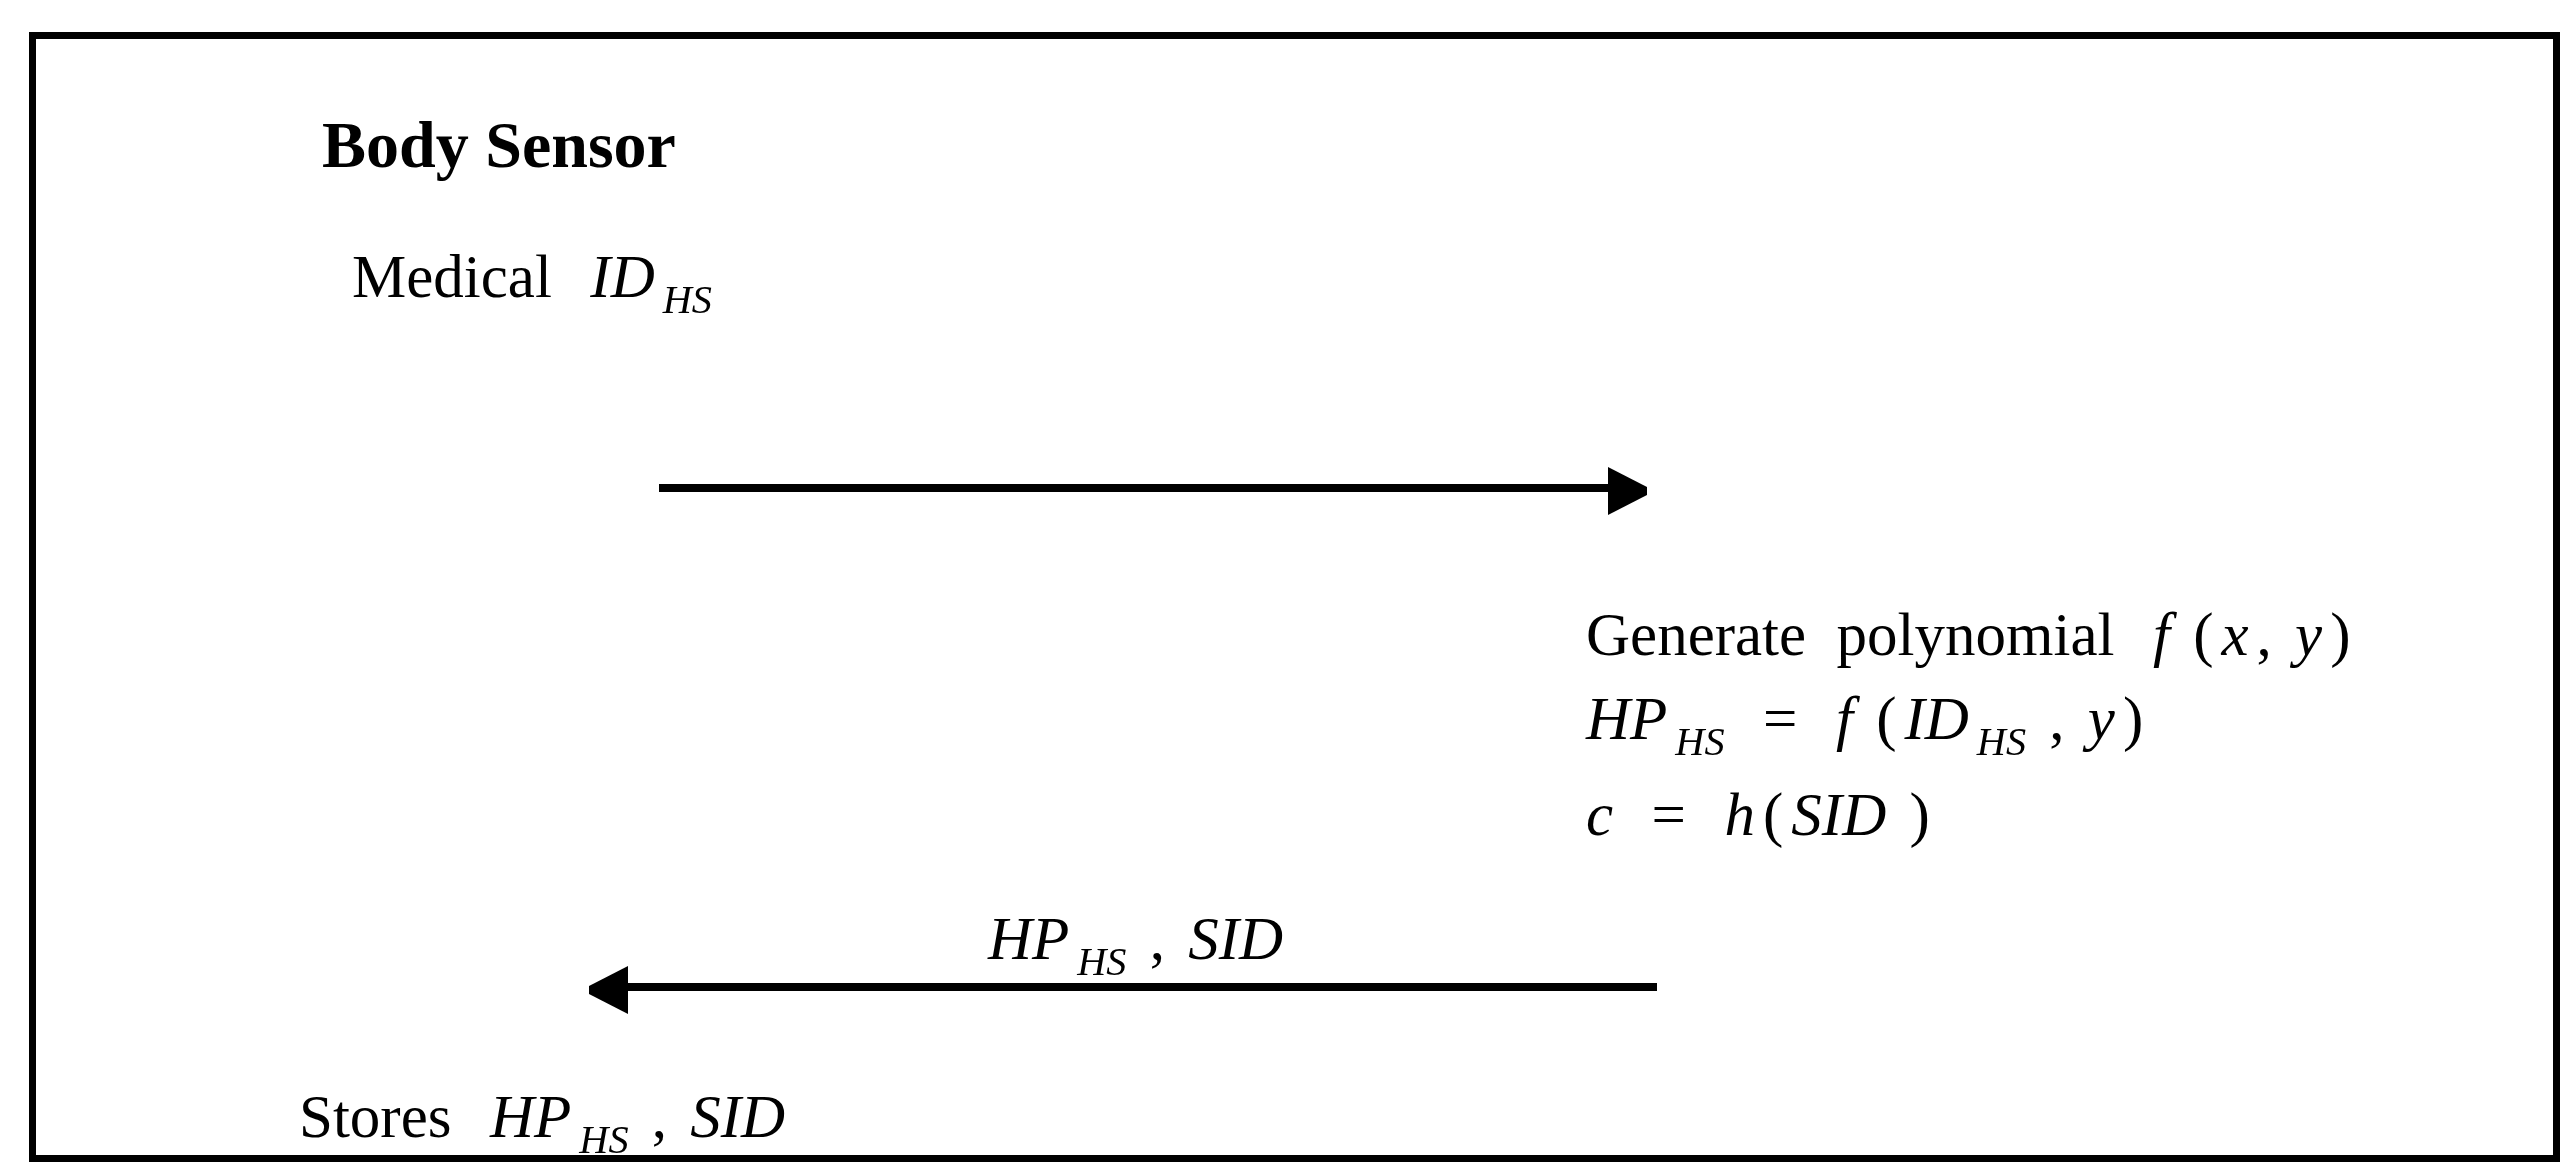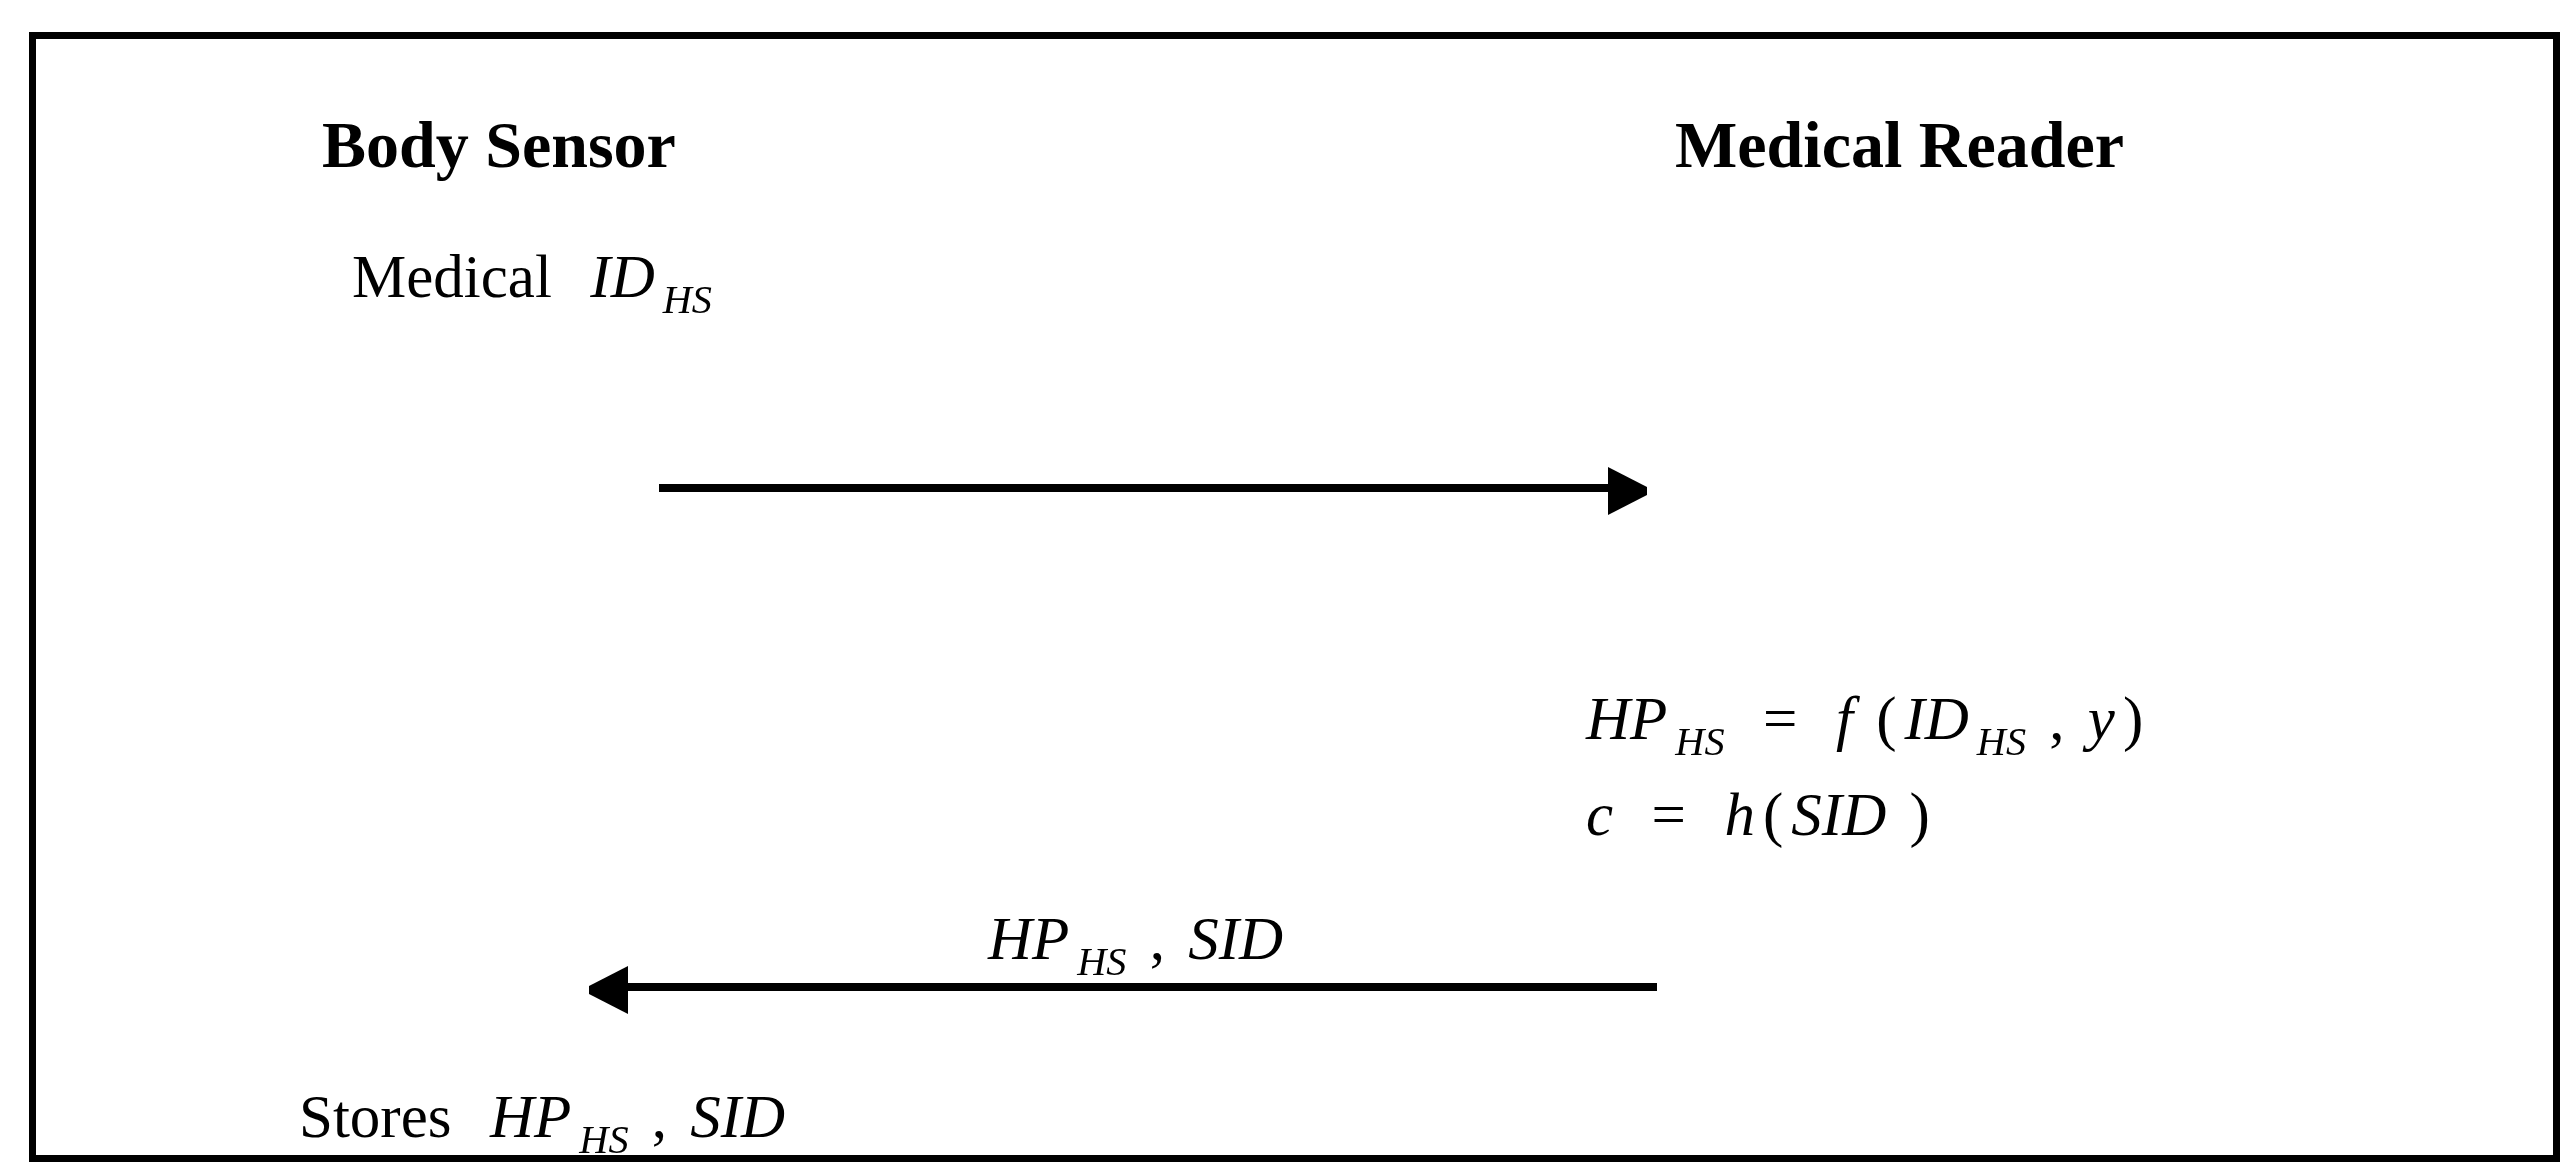--- a/index.html
+++ b/index.html
@@ -80,30 +80,30 @@
 </style>
 </head>
 <body>
 
 <div class="canvas">
 
   <div class="frame"></div>
 
   <div class="participant" id="title-left">Body Sensor</div>
 
-  <div class="participant" id="title-right">Medical Reader</div>
 
   <div class="text-line" id="choose-line"><span class="seg-n">Medical  </span><span class="seg-i">ID</span><span class="seg-sub">HS</span></div>
 
 
   <div class="arrow" id="arrow1">
     <div class="shaft"></div>
     <div class="head-right"></div>
   </div>
 
+  <div class="text-line" id="gen-line"><span class="seg-n">Generate  polynomial  </span><span class="seg-i">f</span><span class="seg-n"> (</span><span class="seg-i">x</span><span class="seg-n">, </span><span class="seg-i">y</span><span class="seg-n">)</span></div>
 
   <div class="text-line" id="hp-line"><span class="seg-i">HP</span><span class="seg-sub">HS</span><span class="seg-n">  =  </span><span class="seg-i">f</span><span class="seg-n"> (</span><span class="seg-i">ID</span><span class="seg-sub">HS</span><span class="seg-n"> , </span><span class="seg-i">y</span><span class="seg-n">)</span></div>
 
   <div class="text-line" id="c-line"><span class="seg-i">c</span><span class="seg-n">  =  </span><span class="seg-i">h</span><span class="seg-n">(</span><span class="seg-i">SID</span><span class="seg-n"> )</span></div>
 
   <div class="text-line msg-label" id="msg2-label"><span class="seg-i">HP</span><span class="seg-sub">HS</span><span class="seg-n"> , </span><span class="seg-i">SID</span></div>
 
   <div class="arrow" id="arrow2">
     <div class="shaft"></div>
     <div class="head-left"></div>

